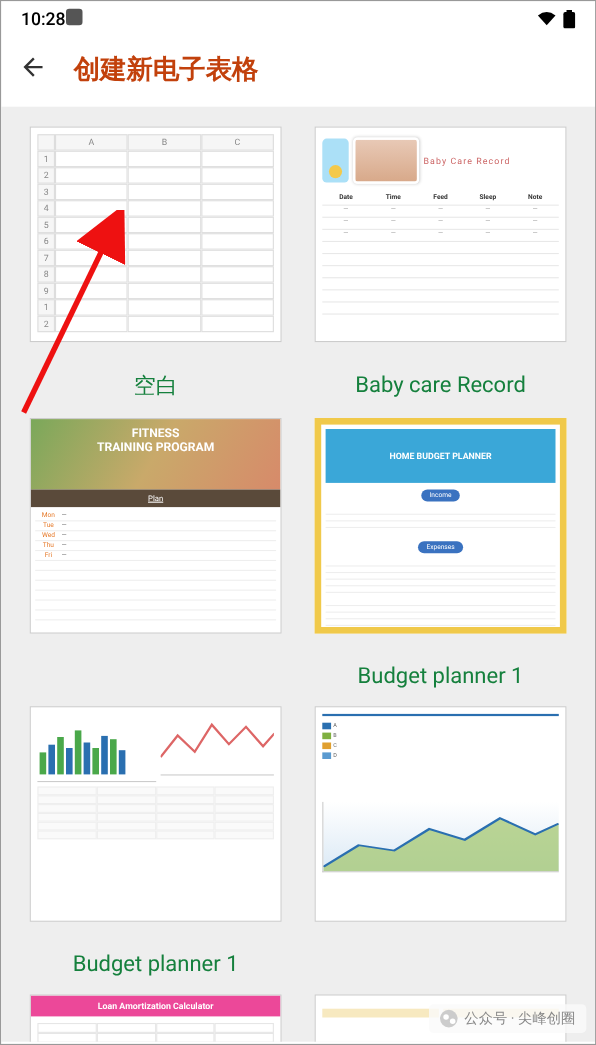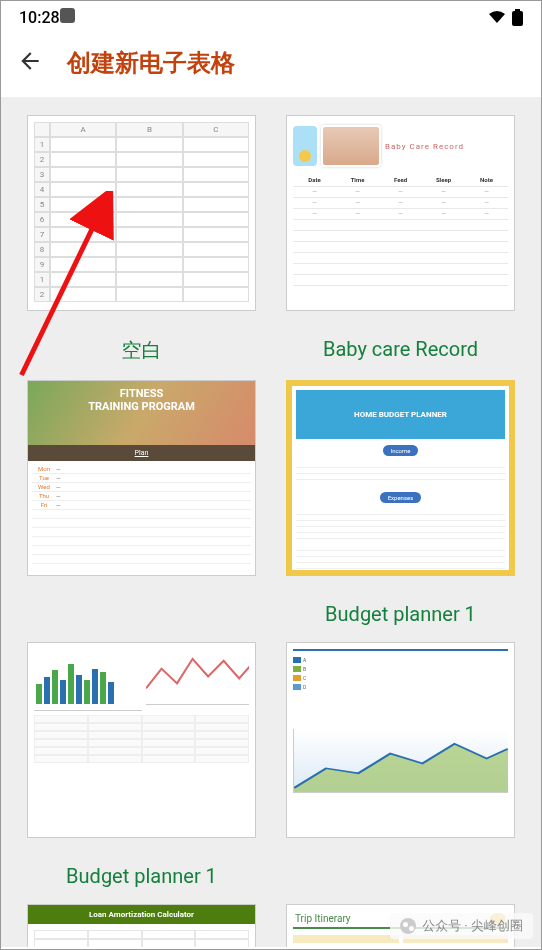--- a/index.html
+++ b/index.html
@@ -104,21 +104,21 @@
     .ch-legend { width:50px; display:flex; flex-direction:column; gap:3px; }
     .lg { display:flex; align-items:center; gap:2px; font-size:5px; }
     .sw { width:8px; height:6px; }
     .ch-bars { flex:1; display:flex; align-items:flex-end; gap:5px; }
     .ch-bars .g { display:flex; gap:1px; align-items:flex-end; }
     .ch-bars .b { width:5px; }
     .ch-area { height:64px; margin-top:8px; background:linear-gradient(to top,#dbe9f5,#fff); position:relative; border-left:1px solid #ccc; border-bottom:1px solid #ccc; }
     .ch-area svg { width:100%; height:100%; }
 
     
-    .loan-head { background:#4d7c0f; color:#fff; text-align:center; padding:5px; font-size:8px; font-weight:bold; }
+    .loan-head { background:#ec4899; color:#fff; text-align:center; padding:5px; font-size:8px; font-weight:bold; }
     .loan-row { display:flex; height:9px; }
     .loan-row div { flex:1; border:0.5px solid #e6e6e6; font-size:5px; }
 
     
     .trip-head { color:#4a8a4a; font-size:10px; border-bottom:2px solid #4a8a4a; padding:2px; display:flex; justify-content:space-between; }
     .trip-head .dot { width:16px; height:12px; background:#f0c94a; border-radius:50%; }
 
     
     .annotation-arrow {
       position:absolute; left:6px; top:190px; width:120px; height:188px; pointer-events:none;
@@ -486,24 +486,20 @@
               <div></div>
               <div></div>
               <div></div>
             </div>
         </div>
       </div>
     </div>
 
     <div class="tpl">
       <div class="thumb">
-        <div class="trip-head">
-          <span>Trip Itinerary</span>
-          <span class="dot"></span>
-        </div>
         <div style="display:flex; gap:4px; margin-top:6px;">
           <div style="flex:1; height:8px; background:#f7e9c0;"></div>
           <div style="flex:1; height:8px; background:#f7e9c0;"></div>
         </div>
       </div>
     </div>
 
   </div>
 </div>
 

